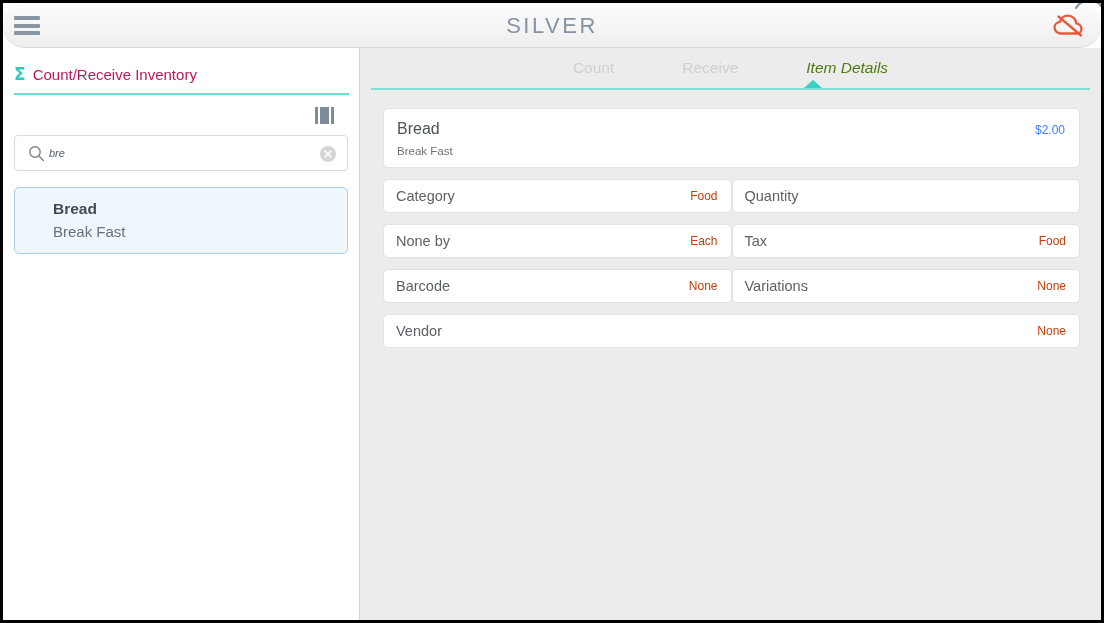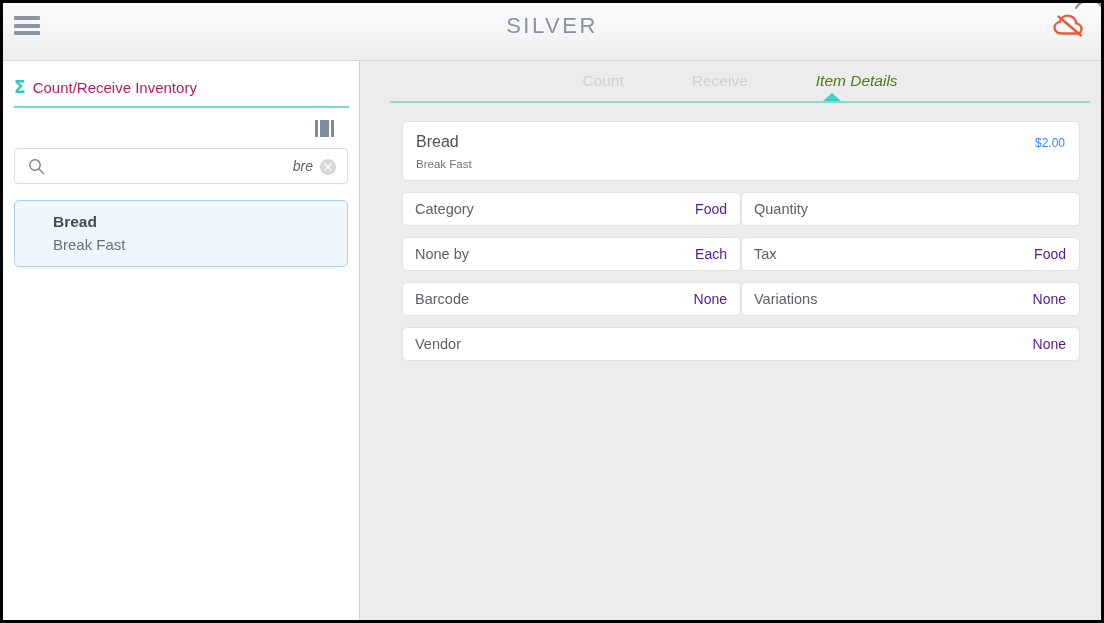--- a/index.html
+++ b/index.html
@@ -17,25 +17,26 @@
     width: 1104px;
     height: 623px;
     border: 3px solid #000000;
     background: #ffffff;
     overflow: hidden;
   }
 
   
   .topbar {
     position: relative;
-    height: 58px;
+    height: 45px;
     background: linear-gradient(to bottom, #fcfcfc 0%, #f4f4f4 60%, #eeeeee 100%);
     border-bottom: 1px solid #d8d8d8;
     display: flex;
     align-items: center;
+    border-radius: 22px;
   }
 
   .hamburger {
     position: absolute;
     left: 11px;
     top: 13px;
     width: 26px;
     height: 19px;
     cursor: pointer;
     display: flex;
@@ -161,23 +162,23 @@
     left: 13px;
     top: 9px;
     width: 17px;
     height: 17px;
   }
   .search-input {
     flex: 1;
     border: none;
     outline: none;
     background: transparent;
-    text-align: right;
+    text-align: left;
     font-family: "Liberation Sans", sans-serif;
-    font-size: 14px;
+    font-size: 11px;
     font-style: italic;
     color: #55606b;
     padding: 0 34px;
   }
   .search-clear {
     position: absolute;
     right: 11px;
     top: 10px;
     width: 16px;
     height: 16px;
@@ -206,21 +207,20 @@
   .result-item .ri-sub {
     font-size: 15px;
     color: #6a707a;
   }
 
   
   .main {
     flex: 1;
     background: #ececec;
     position: relative;
-    padding-left: 19px;
   }
 
   .tabs-wrap {
     height: 42px;
     position: relative;
   }
   .tabs {
     display: flex;
     justify-content: center;
     align-items: flex-start;
@@ -300,22 +300,22 @@
     justify-content: space-between;
     padding: 0 13px 0 12px;
     flex: 1;
   }
   .field.full { flex: 1 1 100%; }
   .field-label {
     font-size: 14.5px;
     color: #5c6167;
   }
   .field-value {
-    font-size: 14px;
-    color: #4c1d95;
+    font-size: 12px;
+    color: #c2410c;
   }
 </style>
 </head>
 <body>
 
 <div class="app-frame">
 
   <div class="topbar">
 
     <div class="hamburger">

